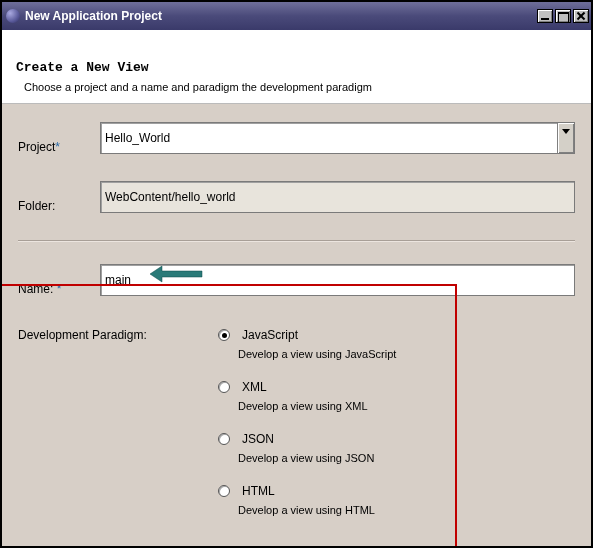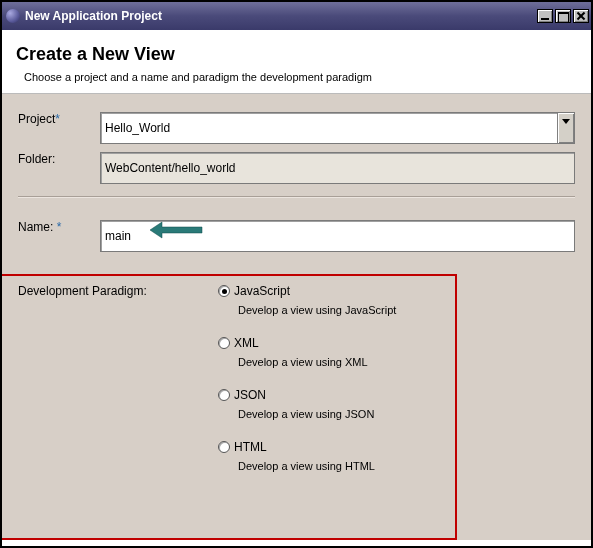--- a/index.html
+++ b/index.html
@@ -51,36 +51,36 @@
   }
   .win-btn.close::before { transform: rotate(45deg); }
   .win-btn.close::after  { transform: rotate(-45deg); }
 
   .banner {
     background: #fff;
     padding: 14px 14px 10px 14px;
     border-bottom: 1px solid #bbb;
   }
   .banner h1 {
-    margin: 0 0 6px 0;
-    font-size: 18px;
+    margin: 16px 0 6px 0;
+    font-size: 13px;
     font-weight: bold;
-    font-family: Liberation Sans, sans-serif;
+    font-family: Liberation Mono, monospace;
   }
   .banner .desc { font-size: 11px; padding-left: 8px; }
 
   .form-area {
     background: #d7cfc7;
     padding: 18px 16px 10px 16px;
     height: calc(100% - 20px - 78px);
   }
   .row {
     display: flex;
-    align-items: flex-start;
-    margin-bottom: 8px;
+    align-items: flex-end;
+    margin-bottom: 27px;
   }
   .label {
     width: 82px;
     flex-shrink: 0;
     font-size: 12px;
   }
   .asterisk { color: #2a6aa8; }
   .text-input, .select-wrap {
     flex: 1;
     height: 32px;
@@ -137,21 +137,21 @@
     font-size: 12px;
     flex-shrink: 0;
   }
   .options { flex: 1; }
   .option {
     margin-bottom: 20px;
   }
   .option .opt-head {
     display: flex;
     align-items: center;
-    gap: 4px;
+    gap: 12px;
     font-size: 12px;
   }
   .radio {
     width: 12px; height: 12px;
     border-radius: 50%;
     border: 1px solid #555;
     background: #fff;
     box-shadow: inset 1px 1px #aaa;
     position: relative;
     flex-shrink: 0;

